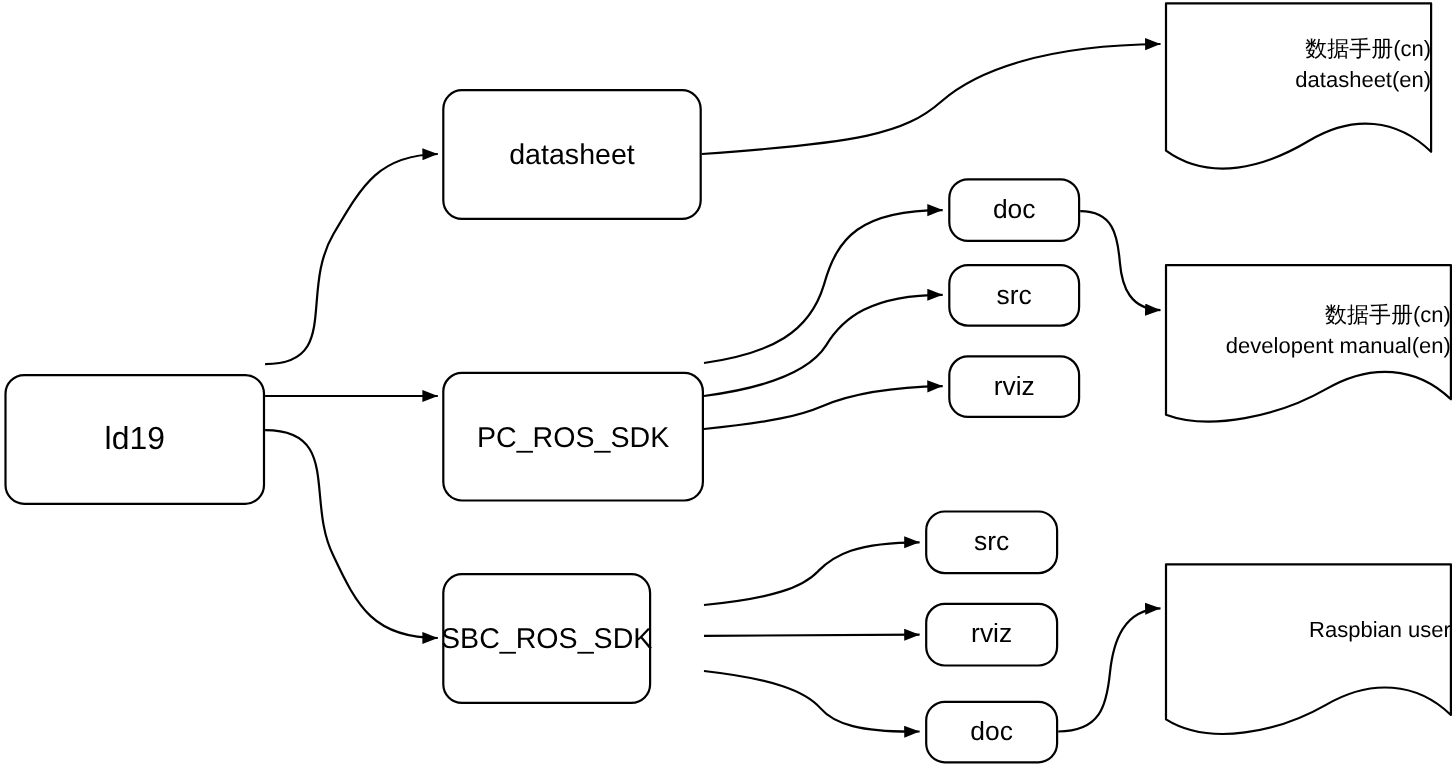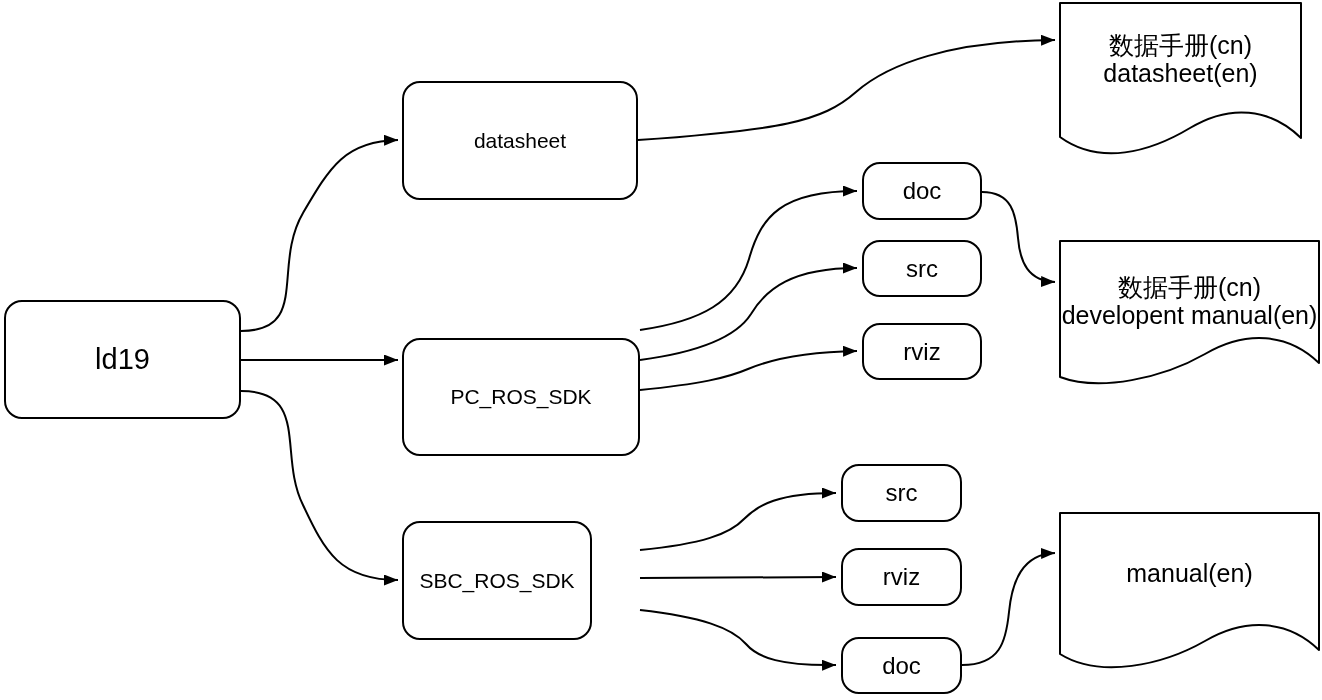--- a/index.html
+++ b/index.html
@@ -23,26 +23,26 @@
     background: #ffffff;
     border: 2px solid #000000;
     border-radius: 18px;
     display: flex;
     align-items: center;
     justify-content: center;
     text-align: center;
     white-space: nowrap;
   }
   .node.small { border-radius: 18px; font-size: 24px; }
-  .node.big   { font-size: 21px; }
-  .node.root  { font-size: 29px; }
+  .node.big   { font-size: 26px; }
+  .node.root  { font-size: 29px; margin-top: 40px; }
   .doc-label {
     position: absolute;
-    text-align: center;
-    font-size: 25px;
+    text-align: right;
+    font-size: 20px;
     line-height: 28px;
   }
   svg path.edge {
     fill: none;
     stroke: #000000;
     stroke-width: 2;
   }
   svg path.docshape {
     fill: #ffffff;
     stroke: #000000;
@@ -124,16 +124,16 @@
     <div>数据手册(cn)</div>
     <div>datasheet(en)</div>
   </div>
 
   <div class="doc-label" style="left:1060px; top:273px; width:259px;">
     <div>数据手册(cn)</div>
     <div>developent manual(en)</div>
   </div>
 
   <div class="doc-label" style="left:1060px; top:559px; width:259px;">
-    <div>manual(en)</div>
+    <div>Raspbian user</div>
   </div>
 
 </div>
 
 </body></html>

